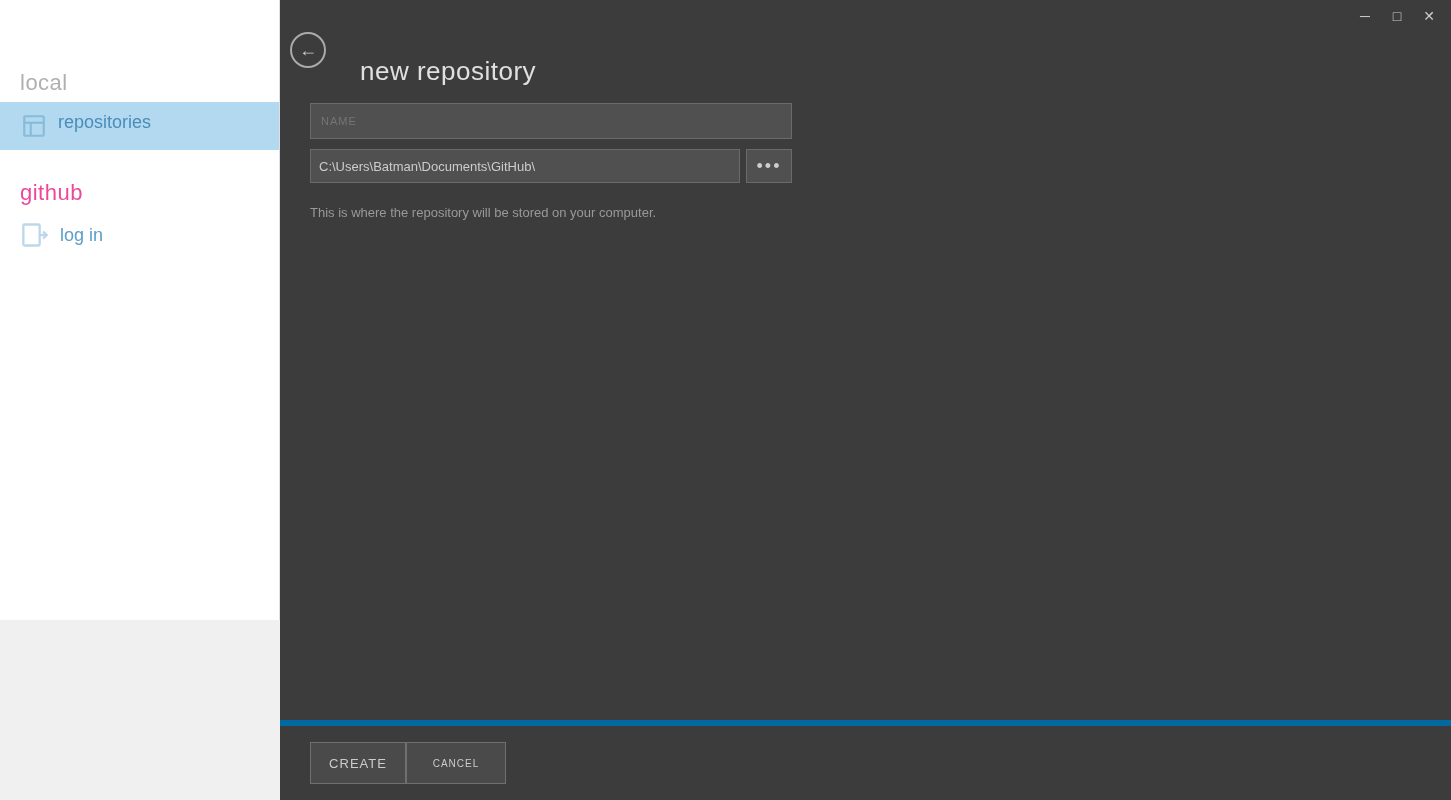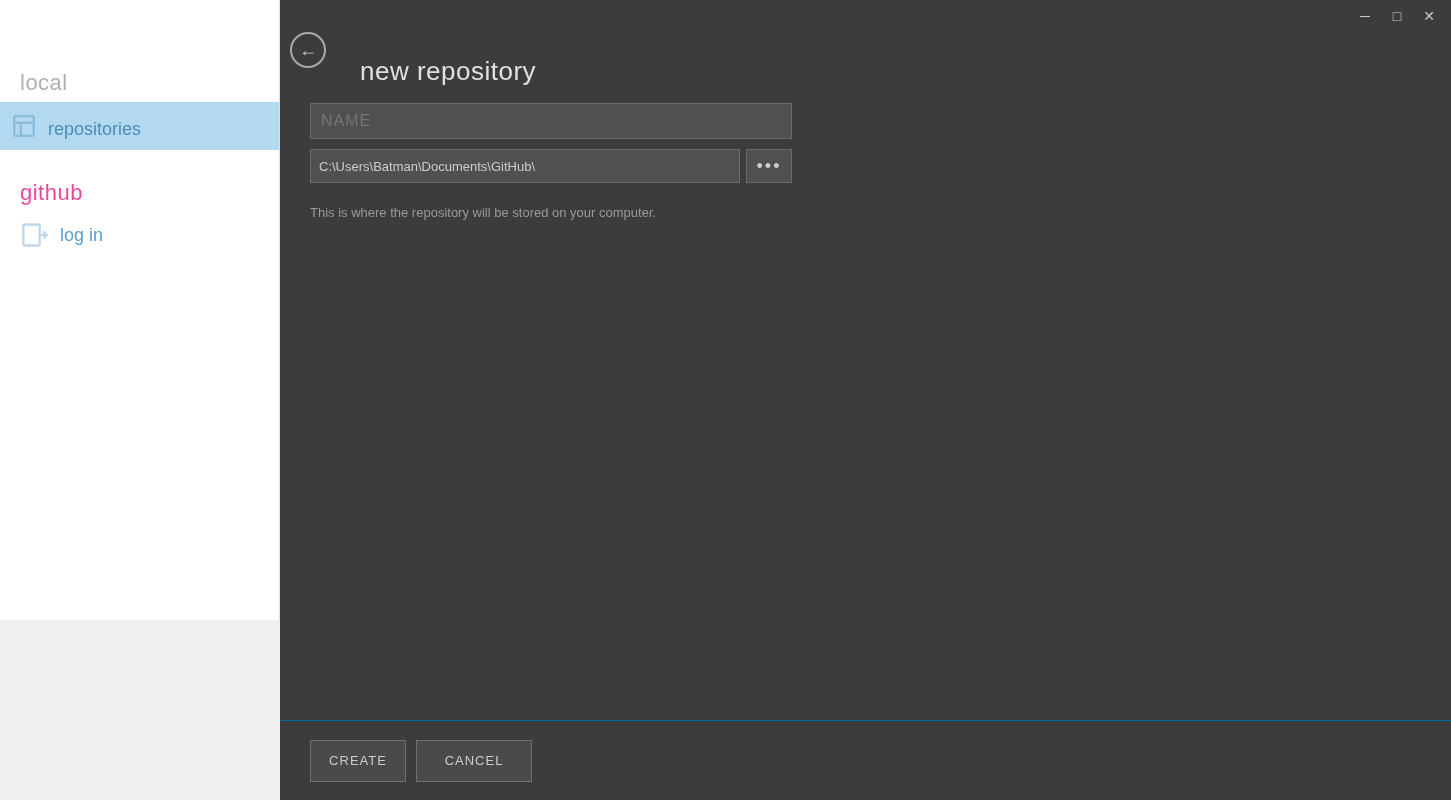--- a/index.html
+++ b/index.html
@@ -28,22 +28,22 @@
     .sidebar-section-label {
       font-size: 22px;
       color: #b0b0b0;
       font-weight: 300;
       padding: 10px 20px 6px 20px;
       letter-spacing: 0.5px;
     }
 
     .sidebar-item {
       display: flex;
-      align-items: flex-end;
-      padding: 10px 10px;
+      align-items: flex-start;
+      padding: 10px 20px;
       cursor: pointer;
     }
 
     .sidebar-item.active {
       background: #b3d9f0;
     }
 
     .sidebar-item-icon {
       width: 28px;
       height: 28px;
@@ -175,21 +175,21 @@
       flex-direction: column;
       gap: 10px;
     }
 
     .form-input {
       width: 482px;
       height: 36px;
       background: #505050;
       border: 1px solid #6a6a6a;
       color: #999999;
-      font-size: 16px;
+      font-size: 11px;
       padding: 0 10px;
       letter-spacing: 1px;
       outline: none;
     }
 
     .path-row {
       display: flex;
       align-items: flex-end;
       gap: 6px;
       width: 482px;
@@ -228,47 +228,46 @@
       width: 482px;
     }
 
     
     .bottom-bar {
       position: absolute;
       bottom: 0;
       left: 0;
       right: 0;
       height: 80px;
-      border-top: 1px solid #0369a1;
+      border-top: 6px solid #0369a1;
       display: flex;
       align-items: center;
       padding: 0 30px;
-      gap: 10px;
       background: #3c3c3c;
     }
 
     .btn-create {
       width: 96px;
       height: 42px;
       background: #4a4a4a;
       border: 1px solid #707070;
       color: #cccccc;
       font-size: 13px;
       letter-spacing: 1px;
       cursor: pointer;
       font-weight: 500;
     }
 
     .btn-cancel {
-      width: 116px;
+      width: 100px;
       height: 42px;
       background: #4a4a4a;
       border: 1px solid #707070;
       color: #cccccc;
-      font-size: 13px;
+      font-size: 10px;
       letter-spacing: 1px;
       cursor: pointer;
       font-weight: 500;
       text-align: center;
     }
 
     
     .repo-icon-svg {
       width: 26px;
       height: 26px;

